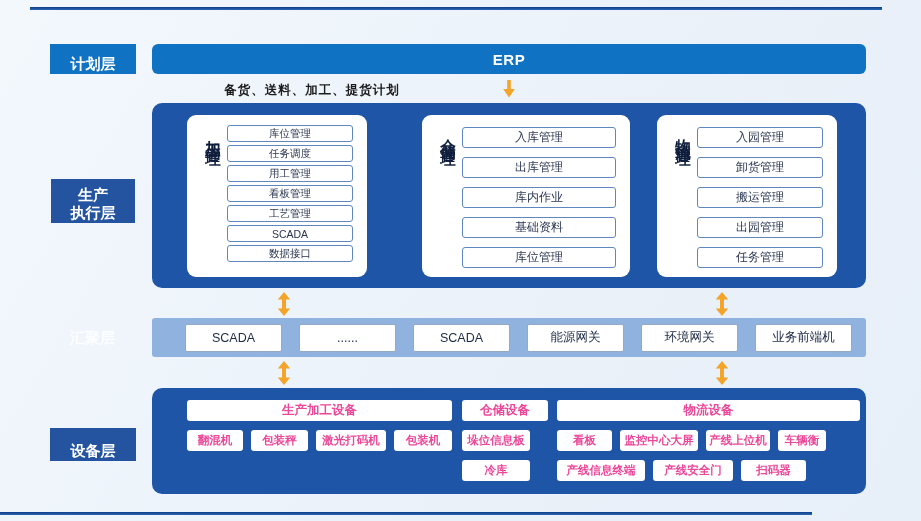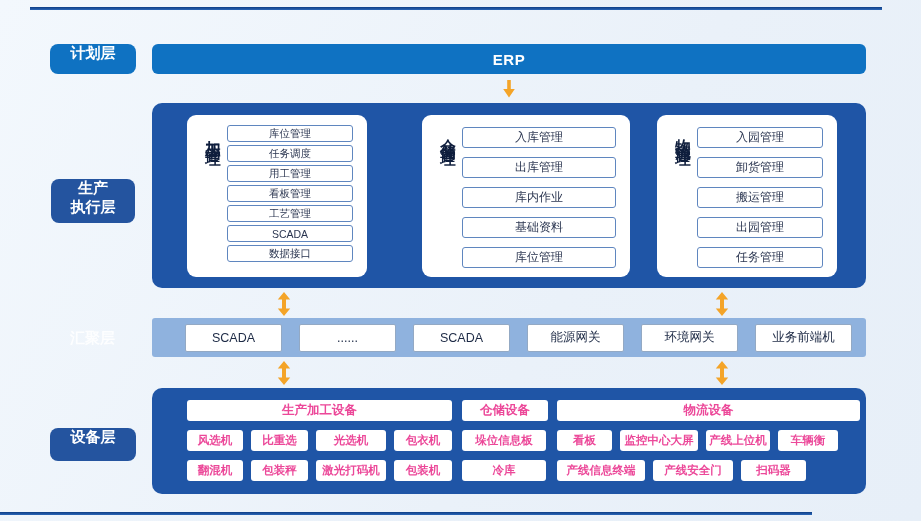--- a/index.html
+++ b/index.html
@@ -3,22 +3,22 @@
 <meta charset="utf-8">
 <style>
   html,body{margin:0;padding:0;}
   body{font-family:"Liberation Sans", sans-serif;}
   .stage{position:relative;width:921px;height:521px;overflow:hidden;
          background:linear-gradient(120deg,#f3f8fd 0%,#eaf1f9 60%,#e7eff8 100%);}
   .abs{position:absolute;}
   
   .divider{height:3px;background:linear-gradient(#0d3d85,#2c67b8);}
   
-  .badge{background:#24549f;border-radius:8px;color:#fff;font-weight:bold;
-         display:flex;align-items:flex-start;justify-content:center;text-align:center;
+  .badge{background:#24549f;border-radius:0;color:#fff;font-weight:bold;
+         display:flex;align-items:flex-end;justify-content:center;text-align:center;
          font-size:15px;line-height:1.25;}
   .badge.bright{background:#0f72c2;}
   .ghost-label{color:rgba(255,255,255,.85);font-weight:bold;font-size:15px;}
   
   .erp-bar{background:#0f72c2;border-radius:6px;color:#fff;font-weight:bold;
            font-size:15px;display:flex;align-items:center;justify-content:center;letter-spacing:.5px;}
   .caption{font-size:12.5px;font-weight:bold;color:#1d1d1d;letter-spacing:1px;text-align:center;}
   
   .deepbox{background:#1f55a6;border-radius:10px;}
   
@@ -37,22 +37,22 @@
   .band{background:#8fb2de;border-radius:3px;display:flex;align-items:center;gap:17px;
         padding-left:33px;box-sizing:border-box;}
   .band-item{width:95px;height:26px;background:#fff;border:1px solid #93a9c4;border-radius:2px;
              display:flex;align-items:center;justify-content:center;font-size:12.5px;color:#1d2a45;font-weight:500;}
   
   .grp{position:absolute;top:12px;display:flex;flex-direction:column;gap:9px;}
   .row{display:flex;gap:8px;}
   .dv{height:21px;background:#fff;border-radius:3px;display:flex;align-items:center;justify-content:center;
       font-size:11.5px;font-weight:bold;color:#ec4899;}
   .hdr{width:100%;font-size:12.5px;}
-  .w55{width:55px}.w56{width:56px}.w57{width:57px}.w60{width:60px}.w64{width:64px}
-  .w65{width:65px}.w70{width:70px}.w76{width:84px}.w78{width:78px}.w80{width:80px}.w88{width:88px}
+  .w55{width:55px}.w56{width:56px}.w57{width:57px}.w60{width:48px}.w64{width:64px}
+  .w65{width:65px}.w70{width:70px}.w76{width:68px}.w78{width:78px}.w80{width:80px}.w88{width:88px}
   .flex1{flex:1}
   .arrow-svg{display:block;}
 </style>
 </head>
 <body>
 
 <div class="stage">
 
   <div class="abs divider" style="left:30px;top:7px;width:852px;"></div>
   <div class="abs divider" style="left:0;top:512px;width:812px;"></div>
@@ -68,20 +68,21 @@
   </div>
   <div class="abs ghost-label" style="left:70px;top:329px;">汇聚层</div>
   <div class="abs badge" style="left:50px;top:428px;width:86px;height:33px;">
     <span>设备层</span>
   </div>
 
   <div class="abs erp-bar" style="left:152px;top:44px;width:714px;height:30px;">
     <span>ERP</span>
   </div>
 
+  <div class="abs caption" style="left:152px;top:82px;width:320px;">备货、送料、加工、提货计划</div>
   <svg class="abs arrow-svg" style="left:502px;top:80px;" width="14" height="18" viewBox="0 0 14 18">
     <path d="M5.2 0 H8.8 V9 H12.8 L7 17.5 L1.2 9 H5.2 Z" fill="#F4A428"></path>
   </svg>
 
   <div class="abs deepbox" style="left:152px;top:103px;width:714px;height:185px;">
 
     <div class="abs panel" style="left:35px;top:12px;width:180px;height:162px;">
       <div class="panel-title">加工管理</div>
       <div class="panel-items dense">
         <div class="pitem">库位管理</div>
@@ -138,26 +139,20 @@
   </svg>
   <svg class="abs arrow-svg" style="left:715px;top:361px;" width="14" height="24" viewBox="0 0 14 24">
     <path d="M7 0 L13.2 7.5 H9 V16.5 H13.2 L7 24 L0.8 16.5 H5 V7.5 H0.8 Z" fill="#F4A428"></path>
   </svg>
 
   <div class="abs deepbox" style="left:152px;top:388px;width:714px;height:106px;">
 
     <div class="grp" style="left:35px;width:265px;">
       <div class="dv hdr">生产加工设备</div>
       <div class="row">
-        <div class="dv w56">风选机</div>
-        <div class="dv w57">比重选</div>
-        <div class="dv w70">光选机</div>
-        <div class="dv w57 flex1">包衣机</div>
-      </div>
-      <div class="row">
         <div class="dv w56">翻混机</div>
         <div class="dv w57">包装秤</div>
         <div class="dv w70">激光打码机</div>
         <div class="dv w57 flex1">包装机</div>
       </div>
     </div>
 
     <div class="grp" style="left:310px;width:86px;">
       <div class="dv hdr">仓储设备</div>
       <div class="row">

